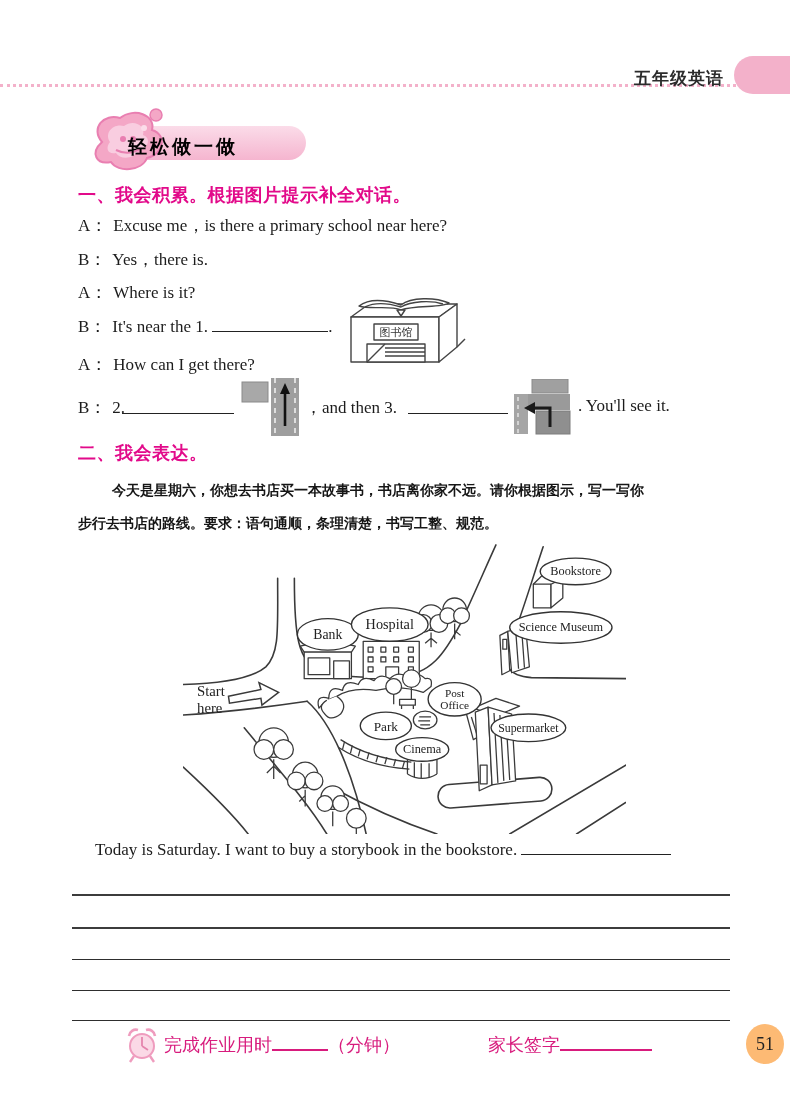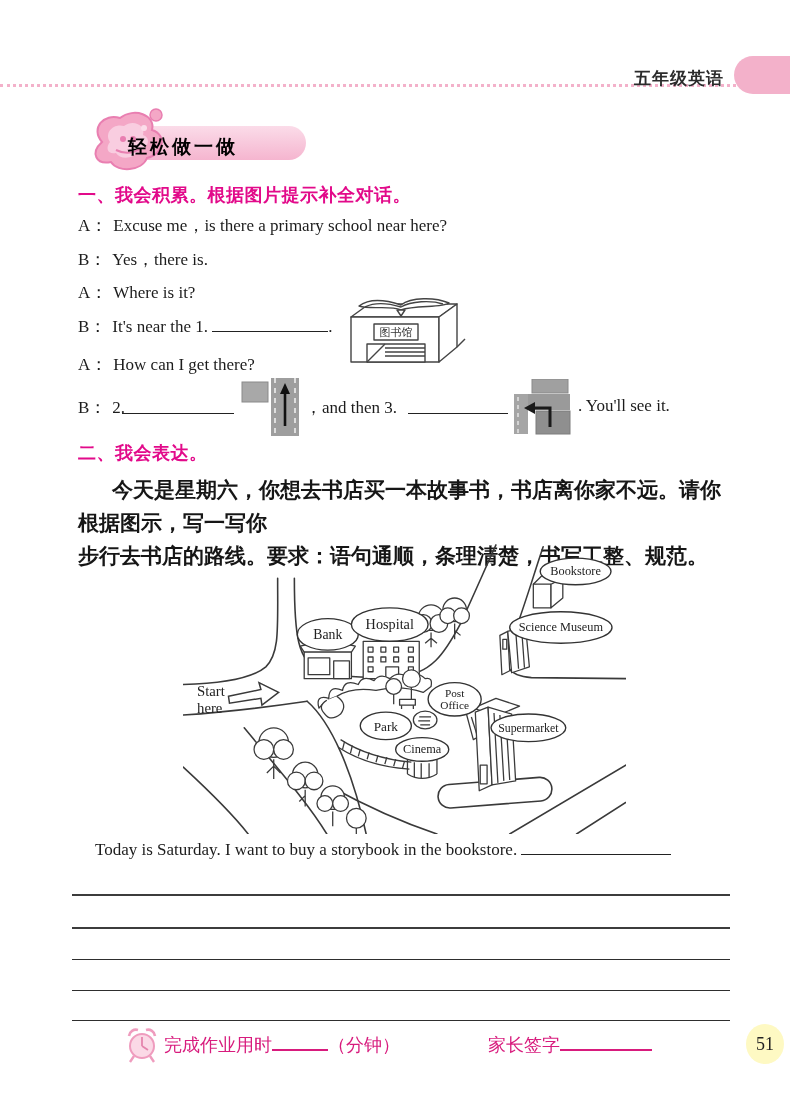--- a/index.html
+++ b/index.html
@@ -23,33 +23,33 @@
   
   .sec-heading{position:absolute;left:78px;font-family:"Liberation Sans",sans-serif;
                font-weight:700;font-size:18px;color:#e20a8a;letter-spacing:.5px;}
   
   .dline{position:absolute;left:78px;font-size:17px;white-space:nowrap;}
   .dline .sp{margin-right:6px;}
   .blank{display:inline-block;border-bottom:1.4px solid #222;height:14px;vertical-align:baseline;}
   .abs-blank{position:absolute;border-bottom:1.4px solid #222;height:0;}
   .abs-text{position:absolute;font-size:17px;white-space:nowrap;}
   
-  .prompt{position:absolute;left:78px;top:474px;width:654px;font-size:21px;font-weight:600;
+  .prompt{position:absolute;left:78px;top:474px;width:654px;font-size:14px;font-weight:600;
           line-height:33px;color:#161616;}
   .prompt .l1{text-indent:34px;display:block;}
   
   .wline{position:absolute;left:72px;width:658px;height:0;}
   .wline.dark{border-top:2px solid #3c3c3c;}
   .wline.thin{border-top:1.4px solid #2e2e2e;}
   
   .ft-text{position:absolute;font-family:"Liberation Sans",sans-serif;font-weight:400;
            font-size:18px;color:#d81b7d;white-space:nowrap;}
   .ft-blank{display:inline-block;border-bottom:2px solid #d81b7d;height:14px;}
   .page-circle{position:absolute;left:746px;top:1024px;width:38px;height:40px;border-radius:50%;
-               background:#fef9c3;text-align:center;line-height:40px;font-size:18px;color:#222;}
+               background:#fdba74;text-align:center;line-height:40px;font-size:18px;color:#222;}
   svg{display:block;}
   .map-label{font-family:"Liberation Serif",serif;}
 </style>
 </head>
 <body>
 
 <div class="page">
 
   <div class="dotted-rule"></div>
   <div class="corner-tab"></div>

